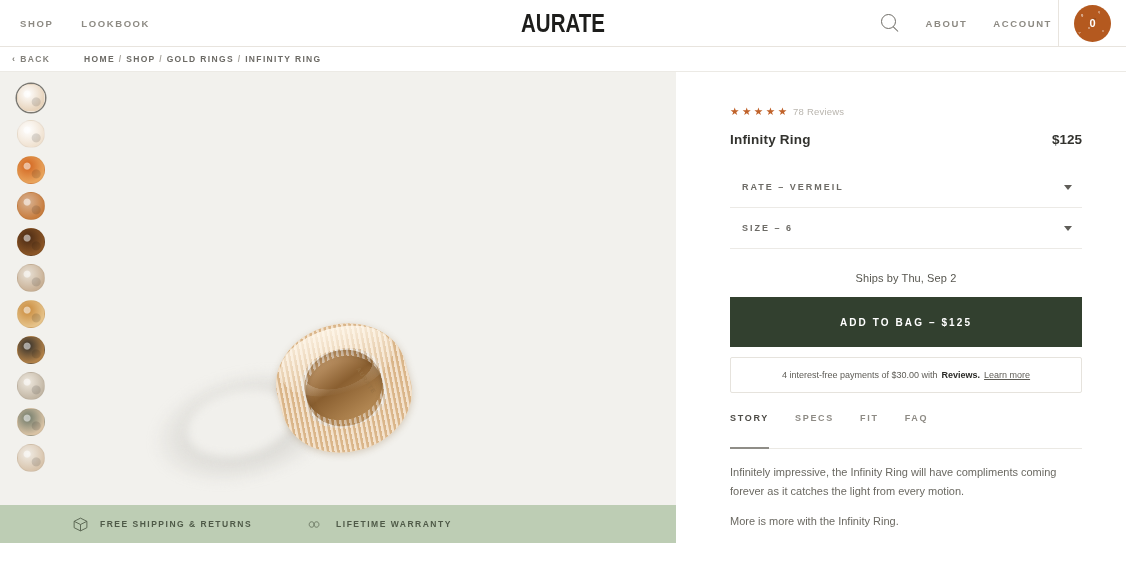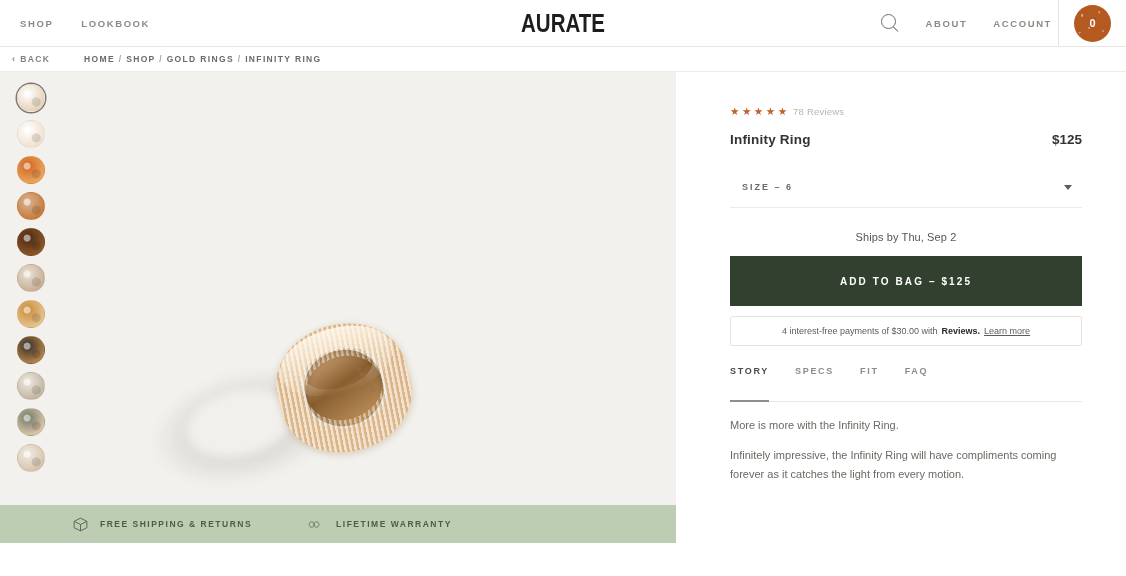--- a/index.html
+++ b/index.html
@@ -218,21 +218,21 @@
     text-align: center; font-size: 11px; color: #57564f;
     margin-top: 23px; letter-spacing: .1px;
   }
   .atb {
     margin-top: 13px; height: 50px; width: 100%;
     background: #32402f; color: #fff; border: none;
     font-size: 10px; font-weight: 700; letter-spacing: 2.1px;
     display: flex; align-items: center; justify-content: center; cursor: pointer;
   }
   .klarna {
-    margin-top: 10px; height: 30px; width: 100%;
+    margin-top: 10px; height: 36px; width: 100%;
     border: 1px solid #e6e3dd; border-radius: 2px;
     display: flex; align-items: center; justify-content: center; gap: 4px;
     font-size: 9px; color: #5e5c56;
   }
   .klarna b { font-weight: 700; color: #2b2b28; }
   .klarna u { text-decoration: underline; cursor: pointer; }
 
   .tabs {
     margin-top: 20px; display: flex; gap: 26px;
     border-bottom: 1px solid #ebe9e4;
@@ -352,20 +352,24 @@
         <span class="reviews">78 Reviews</span>
       </div>
 
       <div class="title-row">
         <div class="p-title">Infinity Ring</div>
         <div class="p-price">$125</div>
       </div>
 
       <div class="options">
         <div class="opt">
+          <span class="opt-label">RATE – VERMEIL</span>
+          <span class="caret"></span>
+        </div>
+        <div class="opt">
           <span class="opt-label">SIZE – 6</span>
           <span class="caret"></span>
         </div>
       </div>
 
       <div class="ships">Ships by Thu, Sep 2</div>
 
       <button class="atb">ADD TO BAG – $125</button>
 
       <div class="klarna">
@@ -375,19 +379,19 @@
       </div>
 
       <div class="tabs">
         <div class="tab active">STORY</div>
         <div class="tab">SPECS</div>
         <div class="tab">FIT</div>
         <div class="tab">FAQ</div>
       </div>
 
       <div class="story">
+        <p>Infinitely impressive, the Infinity Ring will have compliments coming forever as it catches the light from every motion.</p>
         <p>More is more with the Infinity Ring.</p>
-        <p>Infinitely impressive, the Infinity Ring will have compliments coming forever as it catches the light from every motion.</p>
       </div>
 
     </div>
   </div>
 </div>
 
 </body></html>

